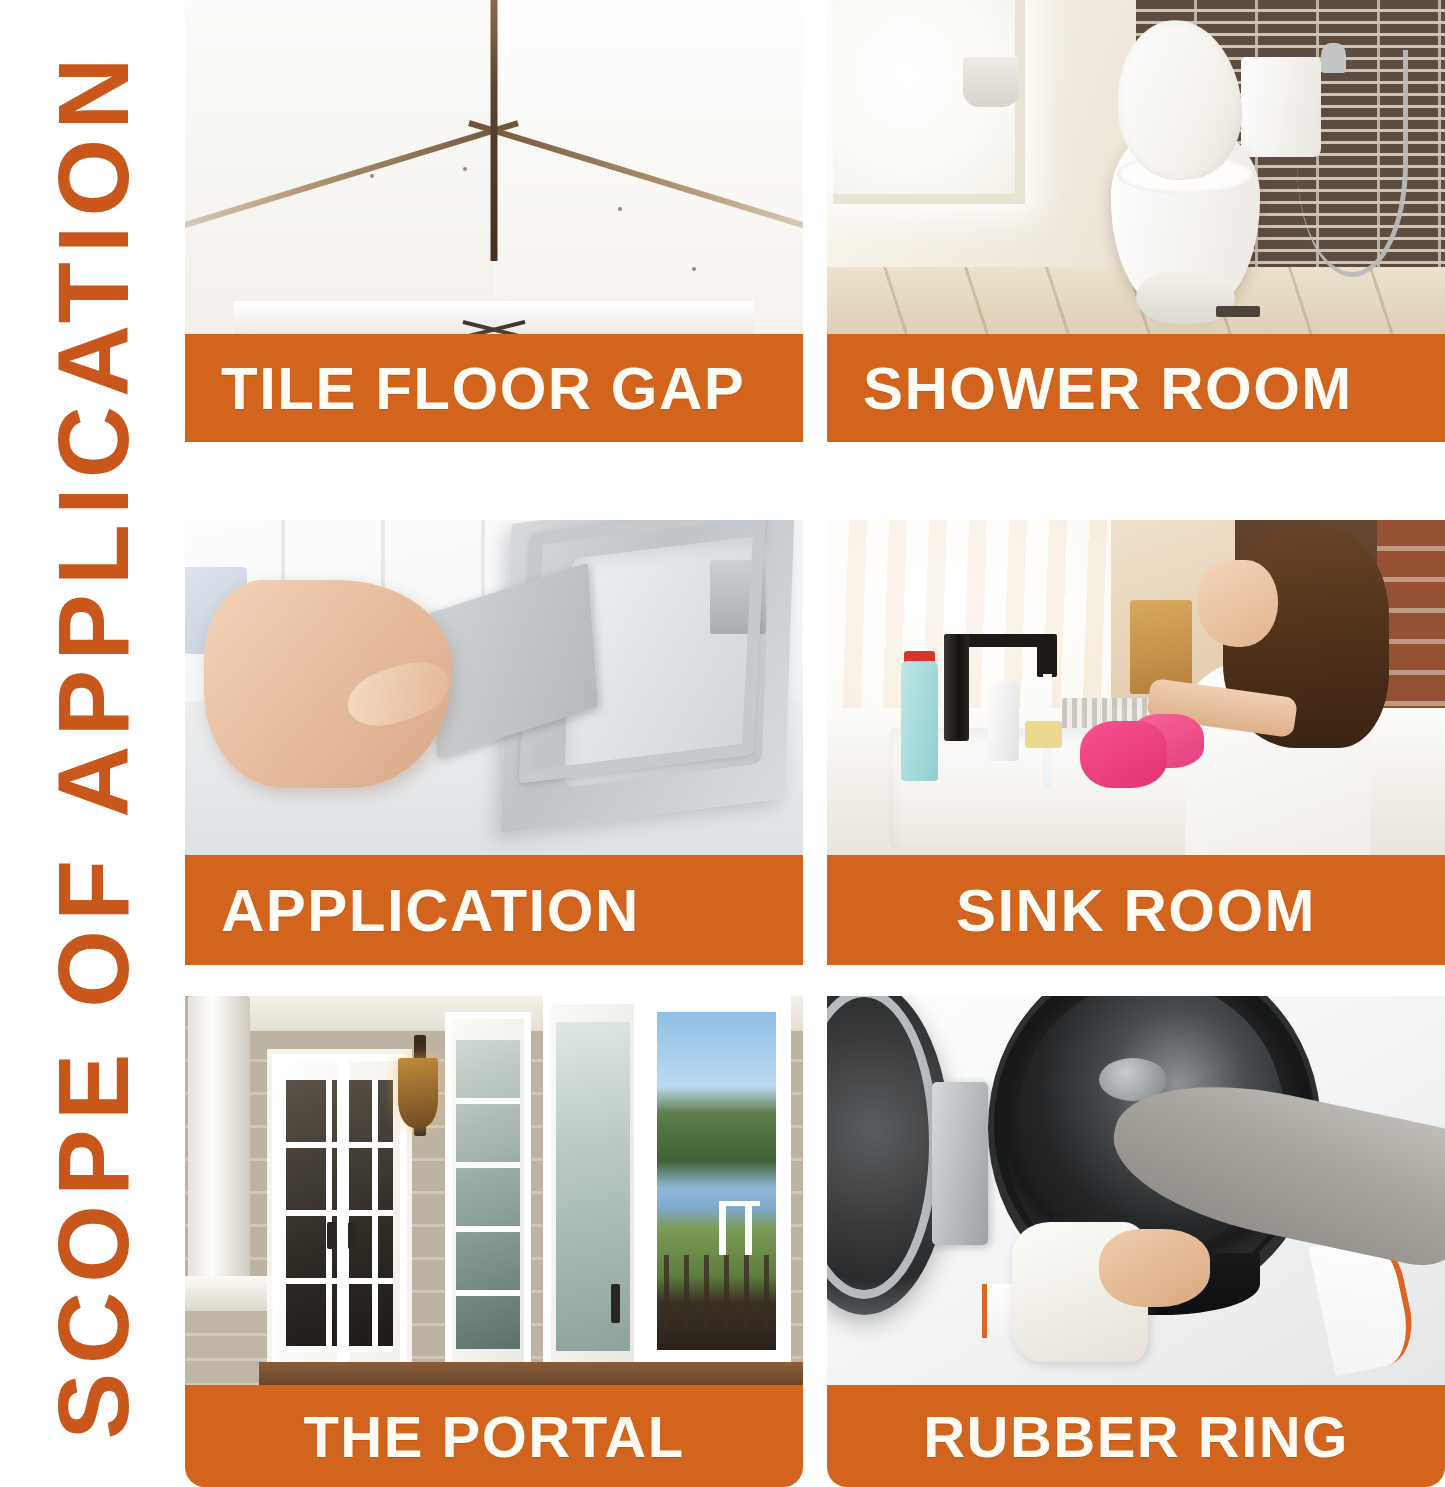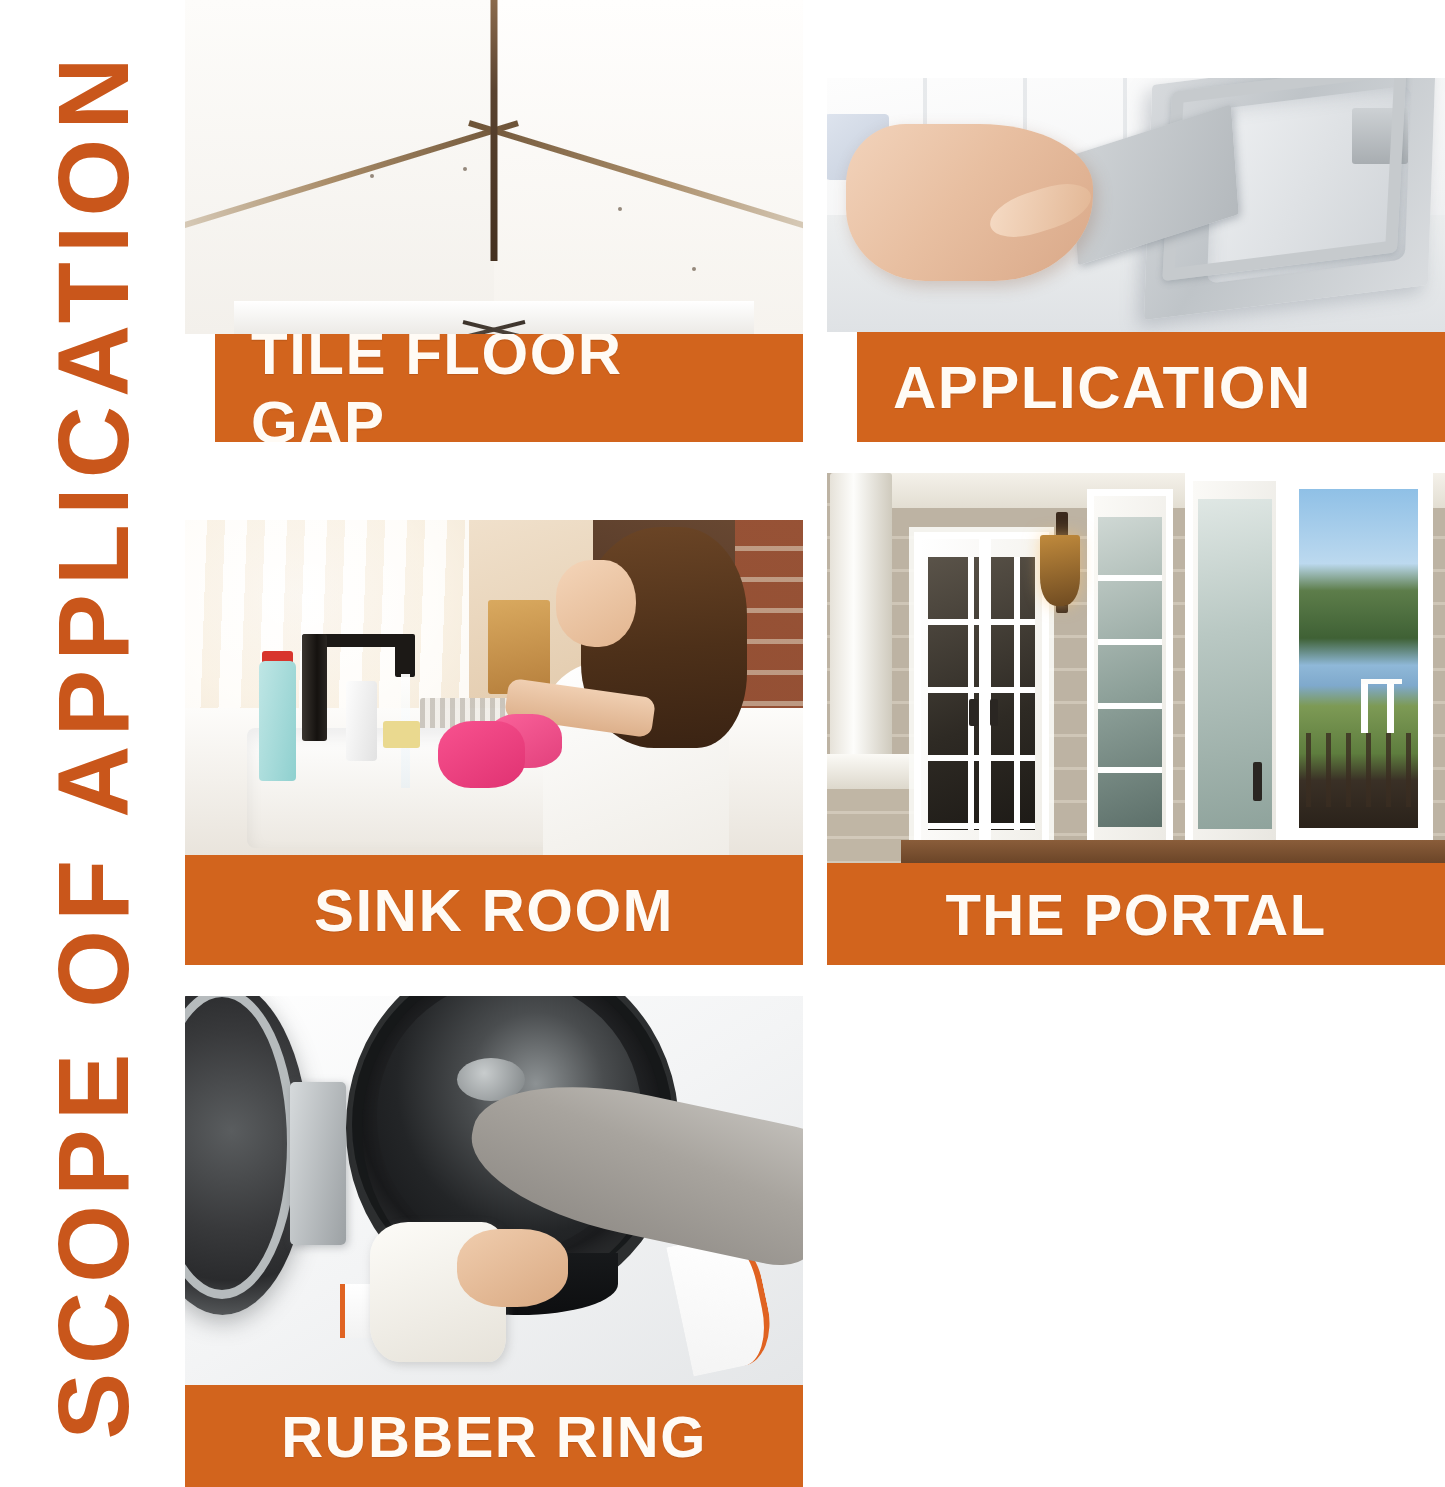--- a/index.html
+++ b/index.html
@@ -46,21 +46,21 @@
   }
 
   .panel {
     position: relative;
     display: flex;
     flex-direction: column;
     justify-content: flex-end;
     overflow: hidden;
   }
   .panel.row2 { padding-top: 78px; }
-  .panel.row3 { padding-top: 31px; }
+  .panel.row3 { padding-top: 31px; border-radius: 20px; }
   .panel.row1 { padding-top: 0px; }
 
   .photo {
     position: relative;
     width: 100%;
     flex: 1 1 auto;
     overflow: hidden;
     background: #efefef;
   }
 
@@ -71,21 +71,21 @@
     color: #FFFBF5;
     display: flex;
     align-items: center;
     font-size: 60px;
     font-weight: 700;
     letter-spacing: 1.5px;
     padding: 0 36px;
     text-shadow: 0 1px 1px rgba(120,50,10,.25);
   }
   .label-bar.center { justify-content: center; padding: 0; }
-  .label-bar.left   { justify-content: flex-start; margin-left: 30px; }
+  .label-bar.left   { justify-content: flex-start; }
   .row3 .label-bar  { height: 102px; font-size: 58px; }
   .row2 .label-bar  { height: 110px; }
 
   
   .ph-tile { background: #f7f5f2; }
   .ph-tile .t-wall-l, .ph-tile .t-wall-r {
     position: absolute; top: 0; bottom: 0; width: 50%;
     background: linear-gradient(180deg,#fdfcfa 0%,#f3f0eb 100%);
   }
   .ph-tile .t-wall-l { left: 0; }
@@ -582,20 +582,38 @@
       <div class="grout-c"></div>
       <div class="grout-d"></div>
       <div class="speck" style="left:30%;top:52%"></div>
       <div class="speck" style="left:45%;top:50%"></div>
       <div class="speck" style="left:70%;top:62%"></div>
       <div class="speck" style="left:82%;top:80%"></div>
     </div>
     <div class="label-bar left">TILE FLOOR GAP</div>
   </div>
 
+  <div class="panel row1">
+    <div class="photo ph-shower">
+      <div class="wall-left"></div>
+      <div class="tilewall"></div>
+      <div class="window"></div>
+      <div class="floor"></div>
+      <div class="tp-holder"></div>
+      <div class="cistern"></div>
+      <div class="toilet-bowl"></div>
+      <div class="toilet-base"></div>
+      <div class="toilet-seat"></div>
+      <div class="toilet-lid"></div>
+      <div class="sprayhead"></div>
+      <div class="hose"></div>
+      <div class="drain"></div>
+    </div>
+    <div class="label-bar left">SHOWER ROOM</div>
+  </div>
 
   <div class="panel row2">
     <div class="photo ph-fridge">
       <div class="bg-panel"></div>
       <div class="counter"></div>
       <div class="door"></div>
       <div class="door-inner"></div>
       <div class="hinge"></div>
       <div class="gasket"></div>
       <div class="gasket-flap"></div>

